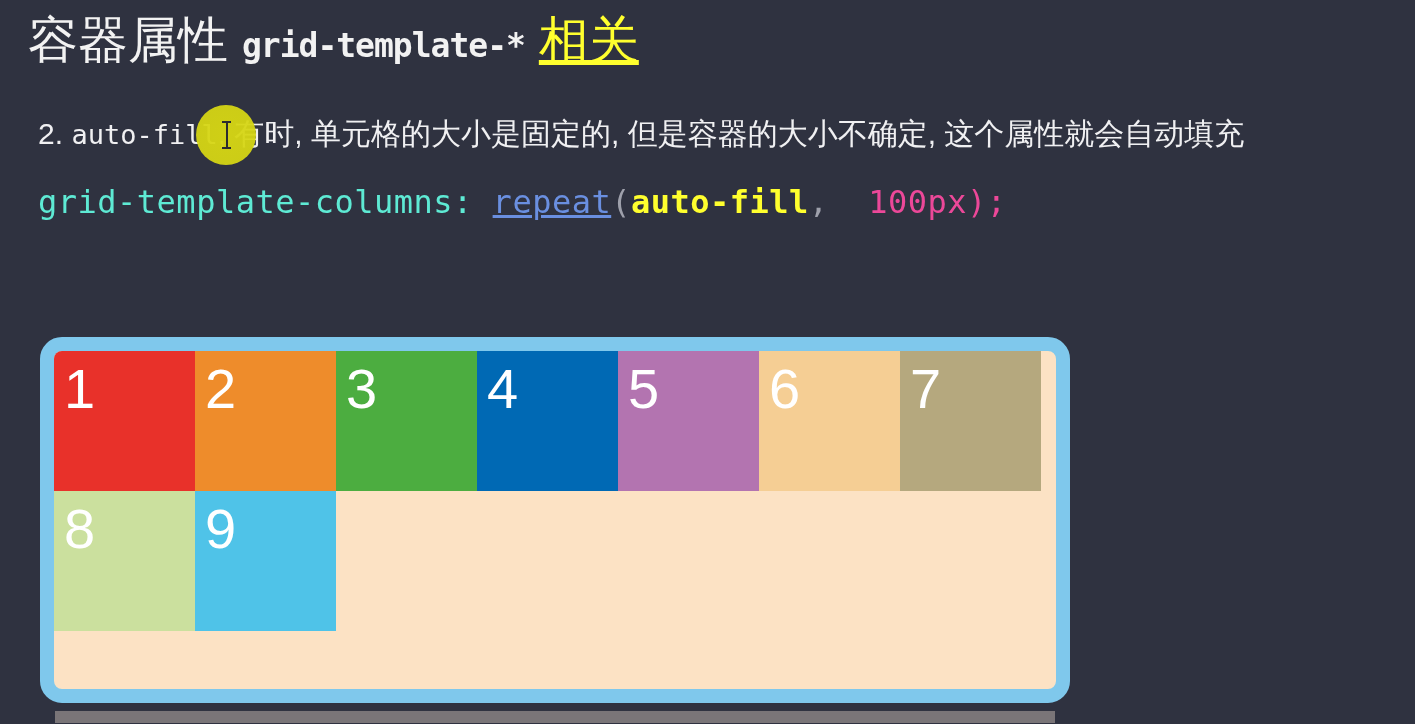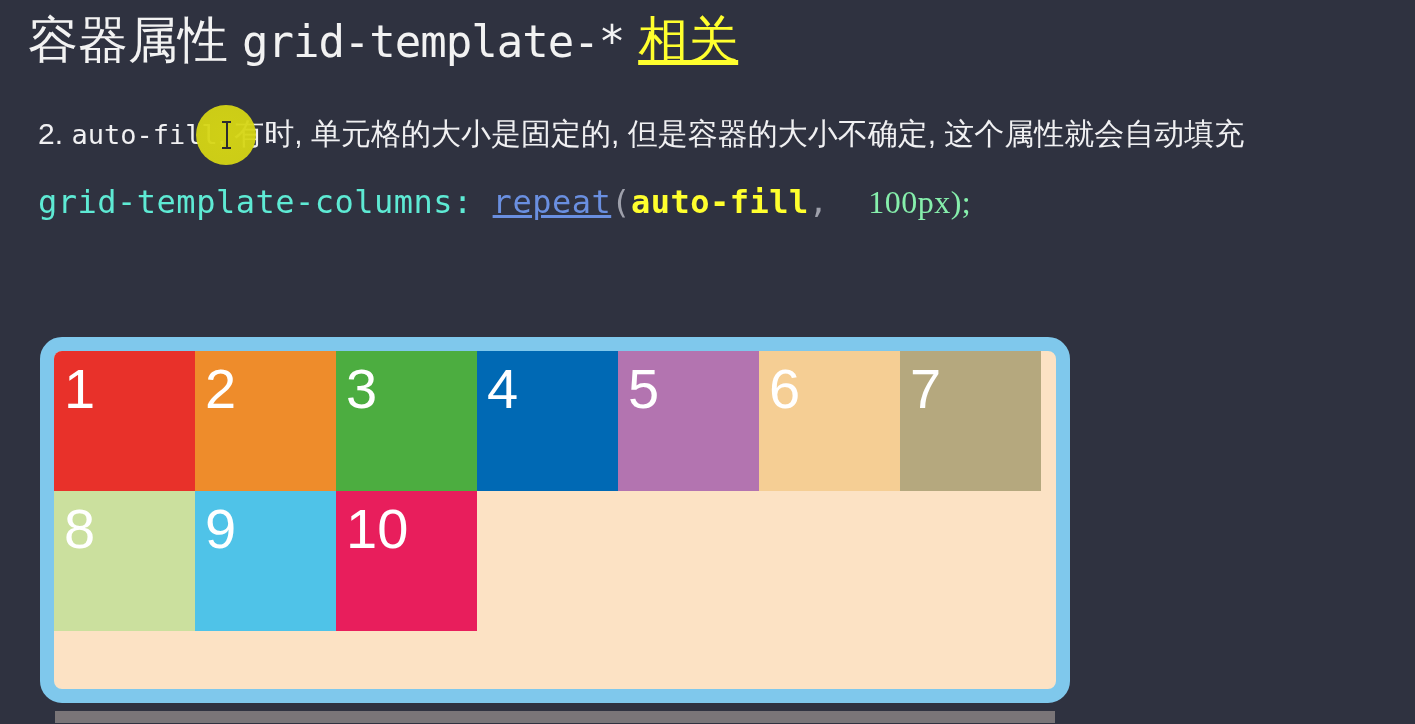--- a/index.html
+++ b/index.html
@@ -22,22 +22,23 @@
     top: 6px;
     font-size: 50px;
     line-height: 68px;
     color: #f2f2f2;
     white-space: nowrap;
     letter-spacing: 0px;
     font-weight: 400;
   }
   .slide-title .code-span {
     font-family: "DejaVu Sans Mono", "Liberation Mono", monospace;
-    font-size: 44px;
+    font-size: 33px;
     letter-spacing: -1px;
+    font-weight: bold;
   }
   .slide-title .accent {
     color: #ffff2e;
     text-decoration: underline;
   }
 
   
   .body-line {
     position: absolute;
     left: 38px;
@@ -100,21 +101,21 @@
     font-family: "DejaVu Sans Mono", "Liberation Mono", monospace;
     font-size: 32px;
     line-height: 48px;
     white-space: pre;
     letter-spacing: 0.5px;
   }
   .tok-prop   { color: #5eead4; }
   .tok-punct  { color: #9ea0ab; }
   .tok-fn     { color: #6a8fe0; text-decoration: underline; }
   .tok-kw     { color: #ffff2e; font-weight: bold; }
-  .tok-num    { color: #86efac; font-family: Liberation Serif, serif; }
+  .tok-num    { color: #ec4899; }
 
   
   .grid-container {
     position: absolute;
     left: 40px;
     top: 337px;
     width: 1030px;
     height: 366px;
     background: #fce2c4;
     border: 14px solid #7fc8ec;
@@ -182,18 +183,17 @@
 <div class="grid-container">
     <div class="grid-item" style="background: rgb(232, 49, 42);"><span>1</span></div>
     <div class="grid-item" style="background: rgb(238, 140, 43);"><span>2</span></div>
     <div class="grid-item" style="background: rgb(76, 173, 64);"><span>3</span></div>
     <div class="grid-item" style="background: rgb(0, 105, 180);"><span>4</span></div>
     <div class="grid-item" style="background: rgb(179, 116, 176);"><span>5</span></div>
     <div class="grid-item" style="background: rgb(245, 206, 148);"><span>6</span></div>
     <div class="grid-item" style="background: rgb(181, 168, 126);"><span>7</span></div>
     <div class="grid-item" style="background: rgb(203, 224, 158);"><span>8</span></div>
     <div class="grid-item" style="background: rgb(79, 195, 232);"><span>9</span></div>
-    <div class="grid-item" style="background: rgb(232, 30, 92);"><span>10</span></div>
   </div>
 
 <div class="hscrollbar-track">
   <div class="hscrollbar-thumb"></div>
 </div>
 
 </body></html>

